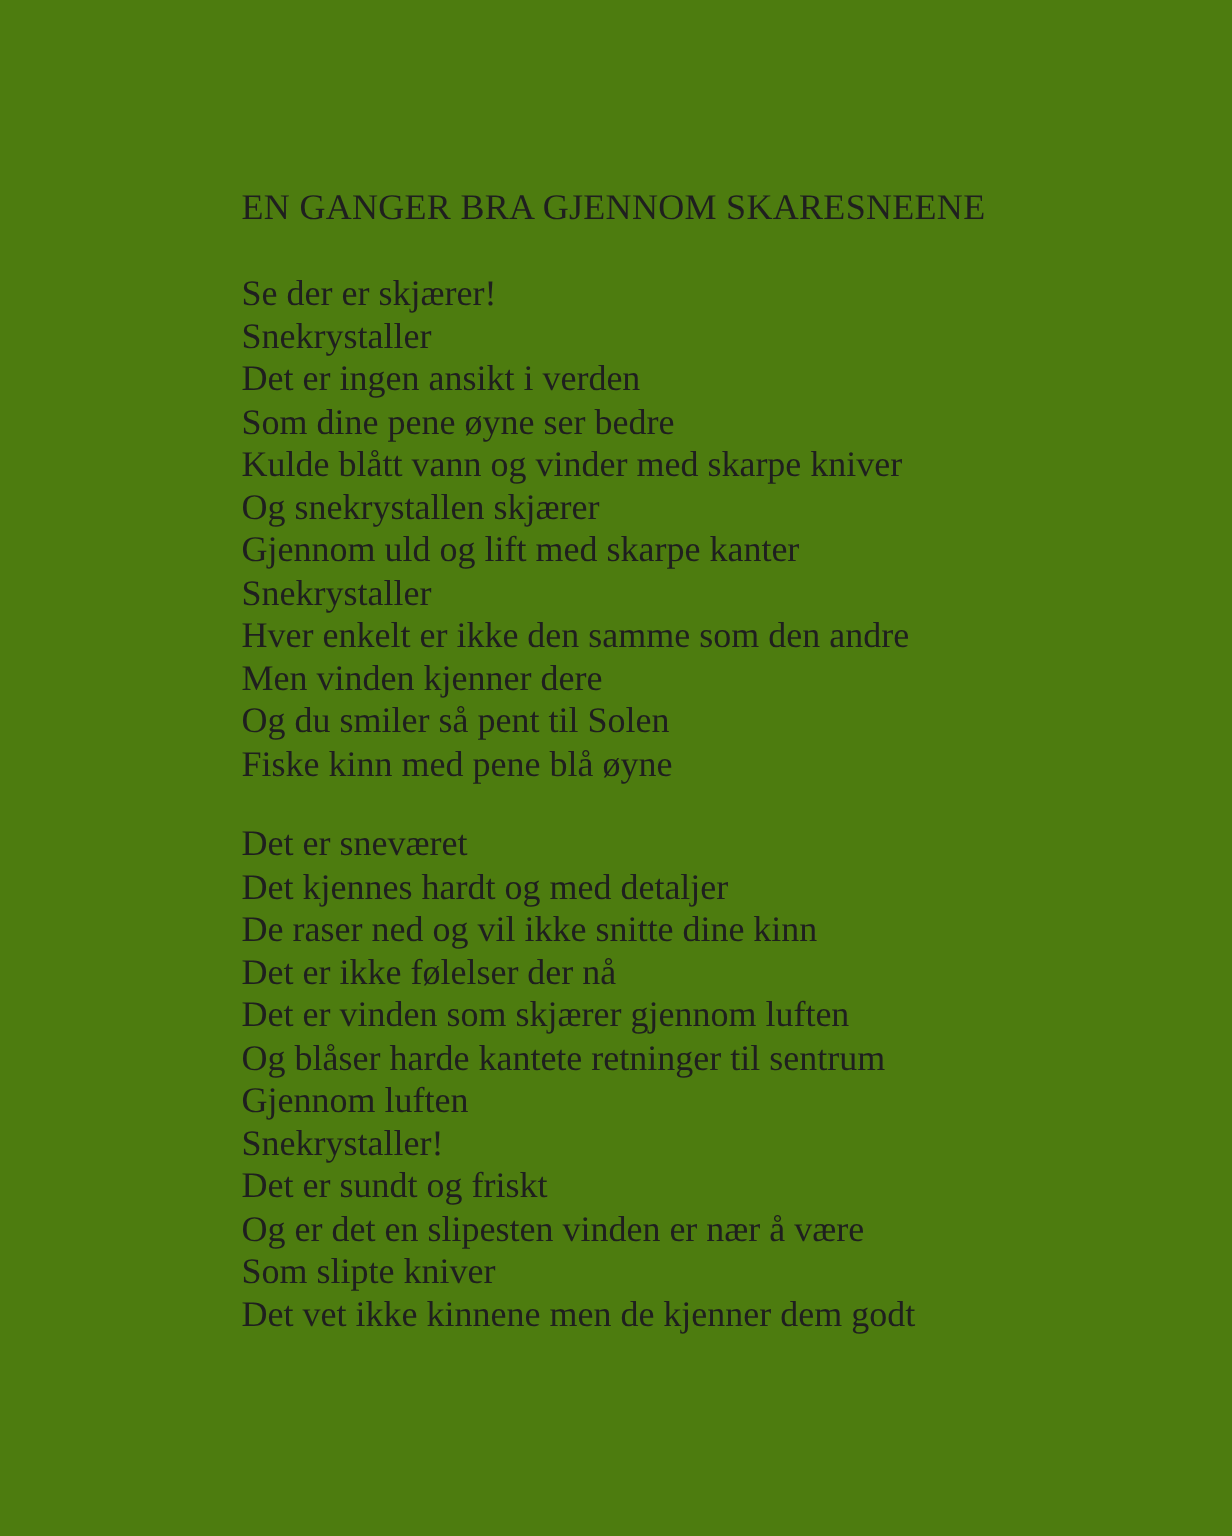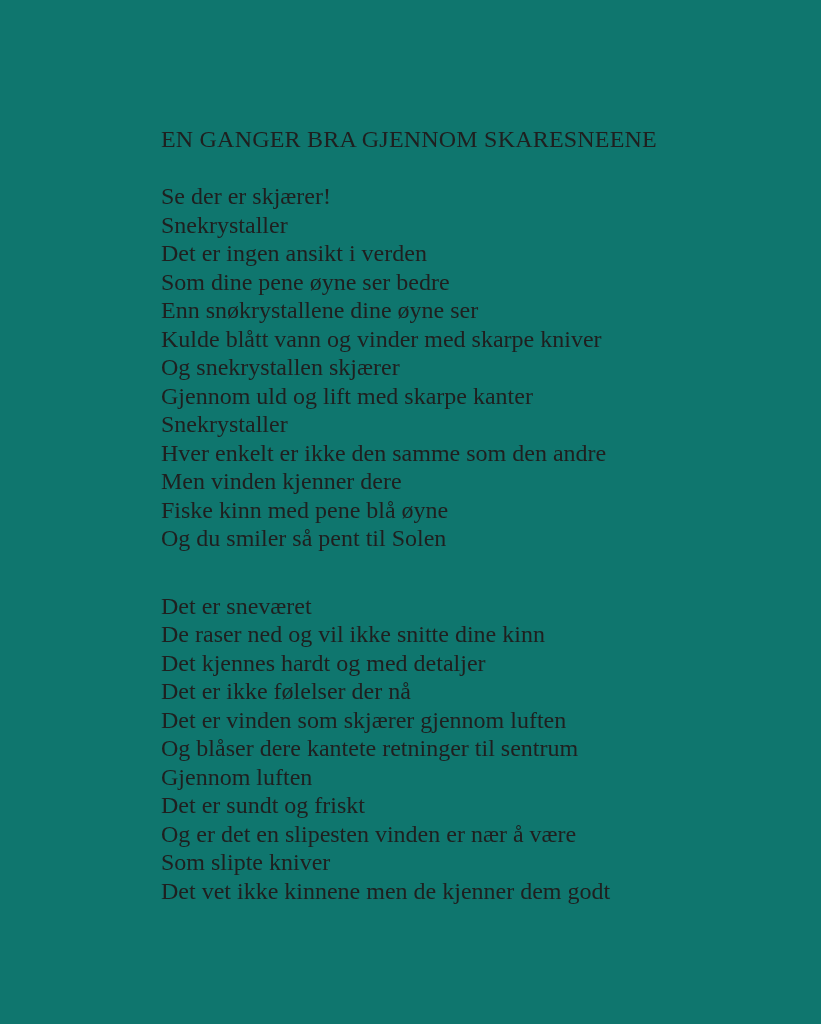--- a/index.html
+++ b/index.html
@@ -5,75 +5,75 @@
 <style>
   html, body {
     margin: 0;
     padding: 0;
     background: #ffffff;
   }
   .page {
     position: relative;
     width: 821px;
     height: 1024px;
-    background: #0f766e;
+    background: #4d7c0f;
     box-sizing: border-box;
     padding: 125px 40px 0 161px;
     overflow: hidden;
     font-family: "Liberation Serif", "DejaVu Serif", serif;
     font-size: 24px;
     line-height: 28.5px;
     color: #1f1f1f;
   }
   .poem-title {
     font-size: 24px;
     font-weight: normal;
     line-height: 28.5px;
     margin: 0 0 28.5px 0;
     white-space: pre;
     letter-spacing: 0.2px;
   }
   .stanza {
     margin: 0;
   }
   .stanza + .stanza {
-    margin-top: 39px;
+    margin-top: 25px;
   }
   .poem-line {
     white-space: pre;
   }
 </style>
 </head>
 <body>
 
 <div class="page">
   <h1 class="poem-title">EN GANGER BRA GJENNOM SKARESNEENE</h1>
 
   <div class="stanza">
       <div class="poem-line">Se der er skjærer!</div>
       <div class="poem-line">Snekrystaller</div>
       <div class="poem-line">Det er ingen ansikt i verden</div>
       <div class="poem-line">Som dine pene øyne ser bedre</div>
-      <div class="poem-line">Enn snøkrystallene dine øyne ser</div>
       <div class="poem-line">Kulde blått vann og vinder med skarpe kniver</div>
       <div class="poem-line">Og snekrystallen skjærer</div>
       <div class="poem-line">Gjennom uld og lift med skarpe kanter</div>
       <div class="poem-line">Snekrystaller</div>
       <div class="poem-line">Hver enkelt er ikke den samme som den andre</div>
       <div class="poem-line">Men vinden kjenner dere</div>
+      <div class="poem-line">Og du smiler så pent til Solen</div>
       <div class="poem-line">Fiske kinn med pene blå øyne</div>
-      <div class="poem-line">Og du smiler så pent til Solen</div>
     </div>
 
   <div class="stanza">
       <div class="poem-line">Det er sneværet</div>
+      <div class="poem-line">Det kjennes hardt og med detaljer</div>
       <div class="poem-line">De raser ned og vil ikke snitte dine kinn</div>
-      <div class="poem-line">Det kjennes hardt og med detaljer</div>
       <div class="poem-line">Det er ikke følelser der nå</div>
       <div class="poem-line">Det er vinden som skjærer gjennom luften</div>
-      <div class="poem-line">Og blåser dere kantete retninger til sentrum</div>
+      <div class="poem-line">Og blåser harde kantete retninger til sentrum</div>
       <div class="poem-line">Gjennom luften</div>
+      <div class="poem-line">Snekrystaller!</div>
       <div class="poem-line">Det er sundt og friskt</div>
       <div class="poem-line">Og er det en slipesten vinden er nær å være</div>
       <div class="poem-line">Som slipte kniver</div>
       <div class="poem-line">Det vet ikke kinnene men de kjenner dem godt</div>
     </div>
 </div>
 
 </body></html>

